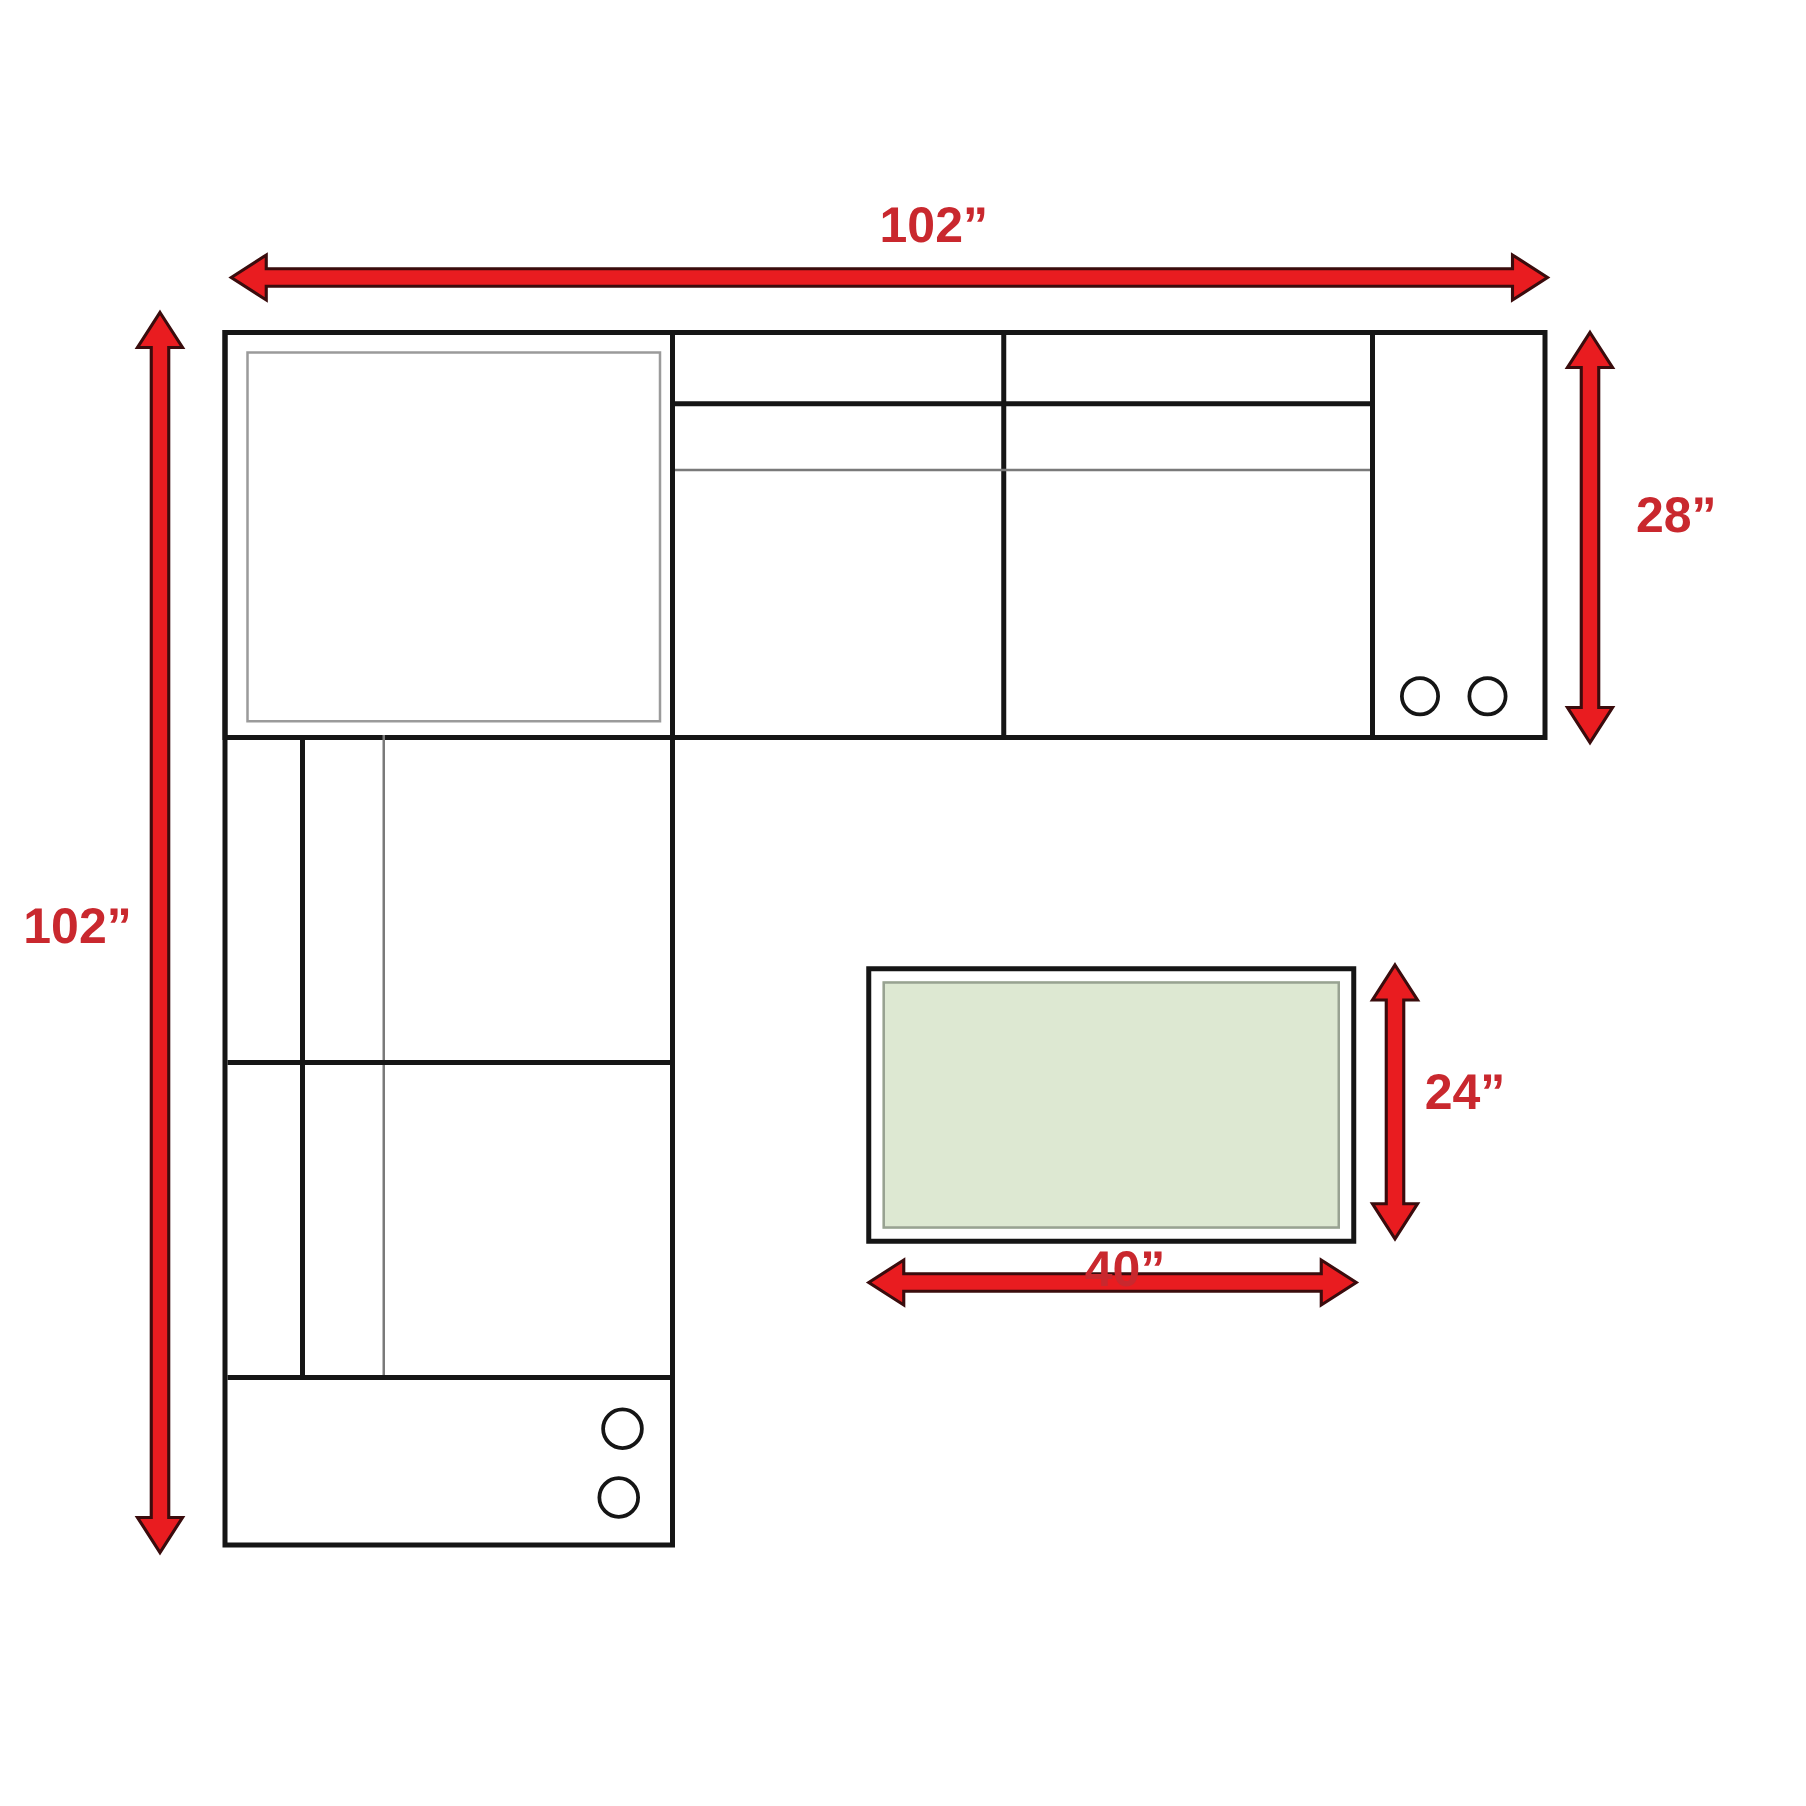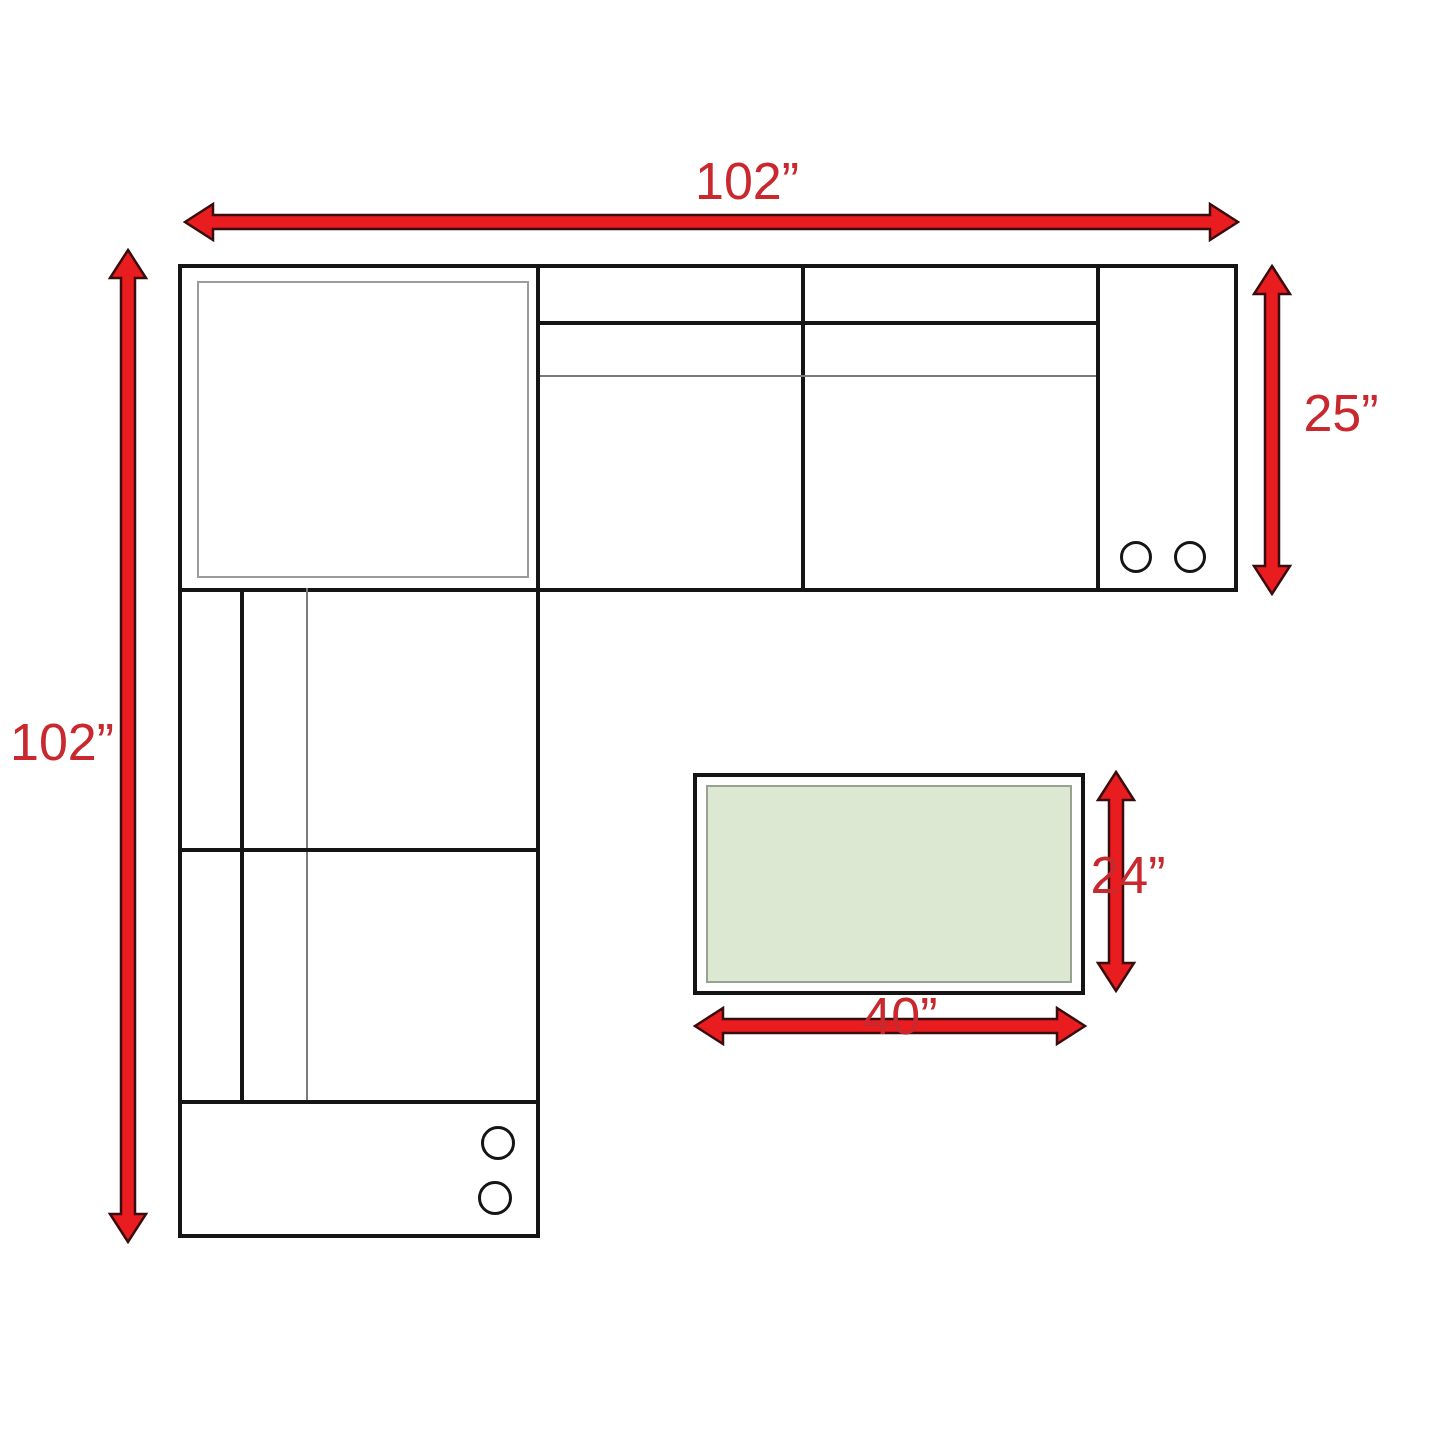--- a/index.html
+++ b/index.html
@@ -61,22 +61,22 @@
     fill: var(--arrow-fill);
     stroke: var(--arrow-stroke);
     stroke-width: 2.5;
     stroke-linejoin: miter;
   }
 
   .dim-label {
     position: absolute;
     transform: translate(-50%, -50%);
     color: var(--label-red);
-    font-size: 52px;
-    font-weight: normal;
+    font-size: 40px;
+    font-weight: bold;
     white-space: nowrap;
     letter-spacing: 0px;
   }
 </style>
 </head>
 <body>
 
 <div id="canvas">
 
   <div class="outline" style="left:178px; top:264px; width:1060px; height:328px;"></div>
@@ -121,19 +121,19 @@
   </svg>
 
   <svg class="arrow-svg" style="left:695px; top:1000px;" width="390" height="52">
     <path class="arrow-path" d="M0,26 L28,8 L28,19 L362,19 L362,8 L390,26 L362,44 L362,33 L28,33 L28,44 Z"></path>
   </svg>
 
   <div class="dim-label" style="left:747px; top:181px;">102”</div>
 
   <div class="dim-label" style="left:62px; top:742px;">102”</div>
 
-  <div class="dim-label" style="left:1341px; top:413px;">25”</div>
+  <div class="dim-label" style="left:1341px; top:413px;">28”</div>
 
-  <div class="dim-label" style="left:1128px; top:875px;">24”</div>
+  <div class="dim-label" style="left:1172px; top:875px;">24”</div>
 
   <div class="dim-label" style="left:900px; top:1016px;">40”</div>
 
 </div>
 
 </body></html>

